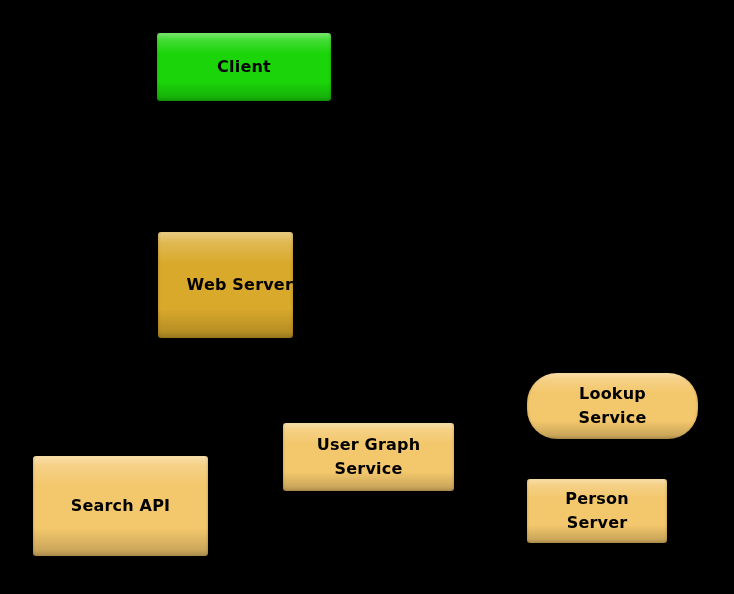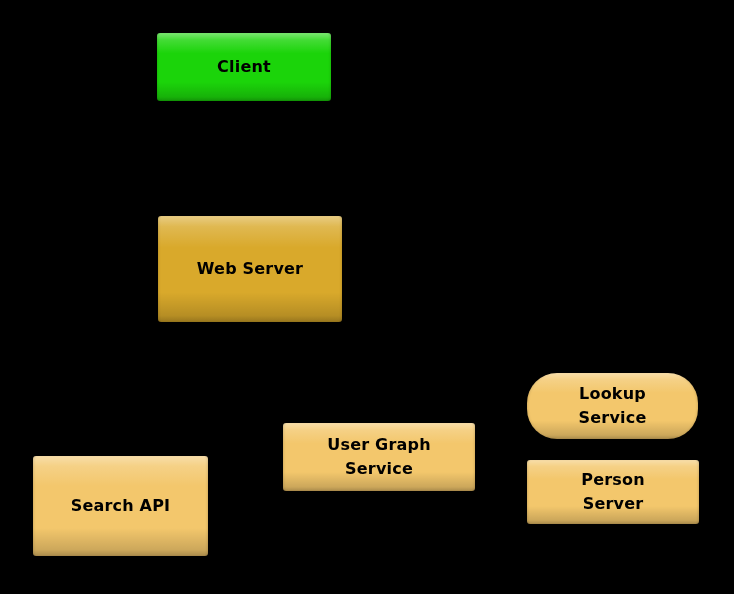--- a/index.html
+++ b/index.html
@@ -43,25 +43,25 @@
     color: #000000;
     font-weight: bold;
     font-size: 16px;
     line-height: 24px;
     text-align: center;
     white-space: pre-line;
     letter-spacing: 0.2px;
   }
   
   .node-client        { left: 157px; top: 33px;  width: 174px; height: 68px; }
-  .node-web-server    { left: 158px; top: 216px; width: 184px; height: 106px; }
+  .node-web-server    { left: 158px; top: 232px; width: 135px; height: 106px; justify-content: flex-end; }
   .node-search-api    { left: 33px;  top: 456px; width: 175px; height: 100px; justify-content: center; }
-  .node-user-graph    { left: 283px; top: 423px; width: 192px; height: 68px; }
+  .node-user-graph    { left: 283px; top: 423px; width: 171px; height: 68px; }
   .node-lookup        { left: 527px; top: 373px; width: 171px; height: 66px; border-radius: 30px; }
-  .node-person-server { left: 527px; top: 460px; width: 172px; height: 64px; }
+  .node-person-server { left: 527px; top: 479px; width: 140px; height: 64px; }
 </style>
 </head>
 <body style="background-color: rgb(0, 0, 0);">
 
 <div class="stage">
 
   <div class="node node-client" style="background-color: rgb(27, 212, 10);">
     <span class="label">Client</span>
   </div>
 

